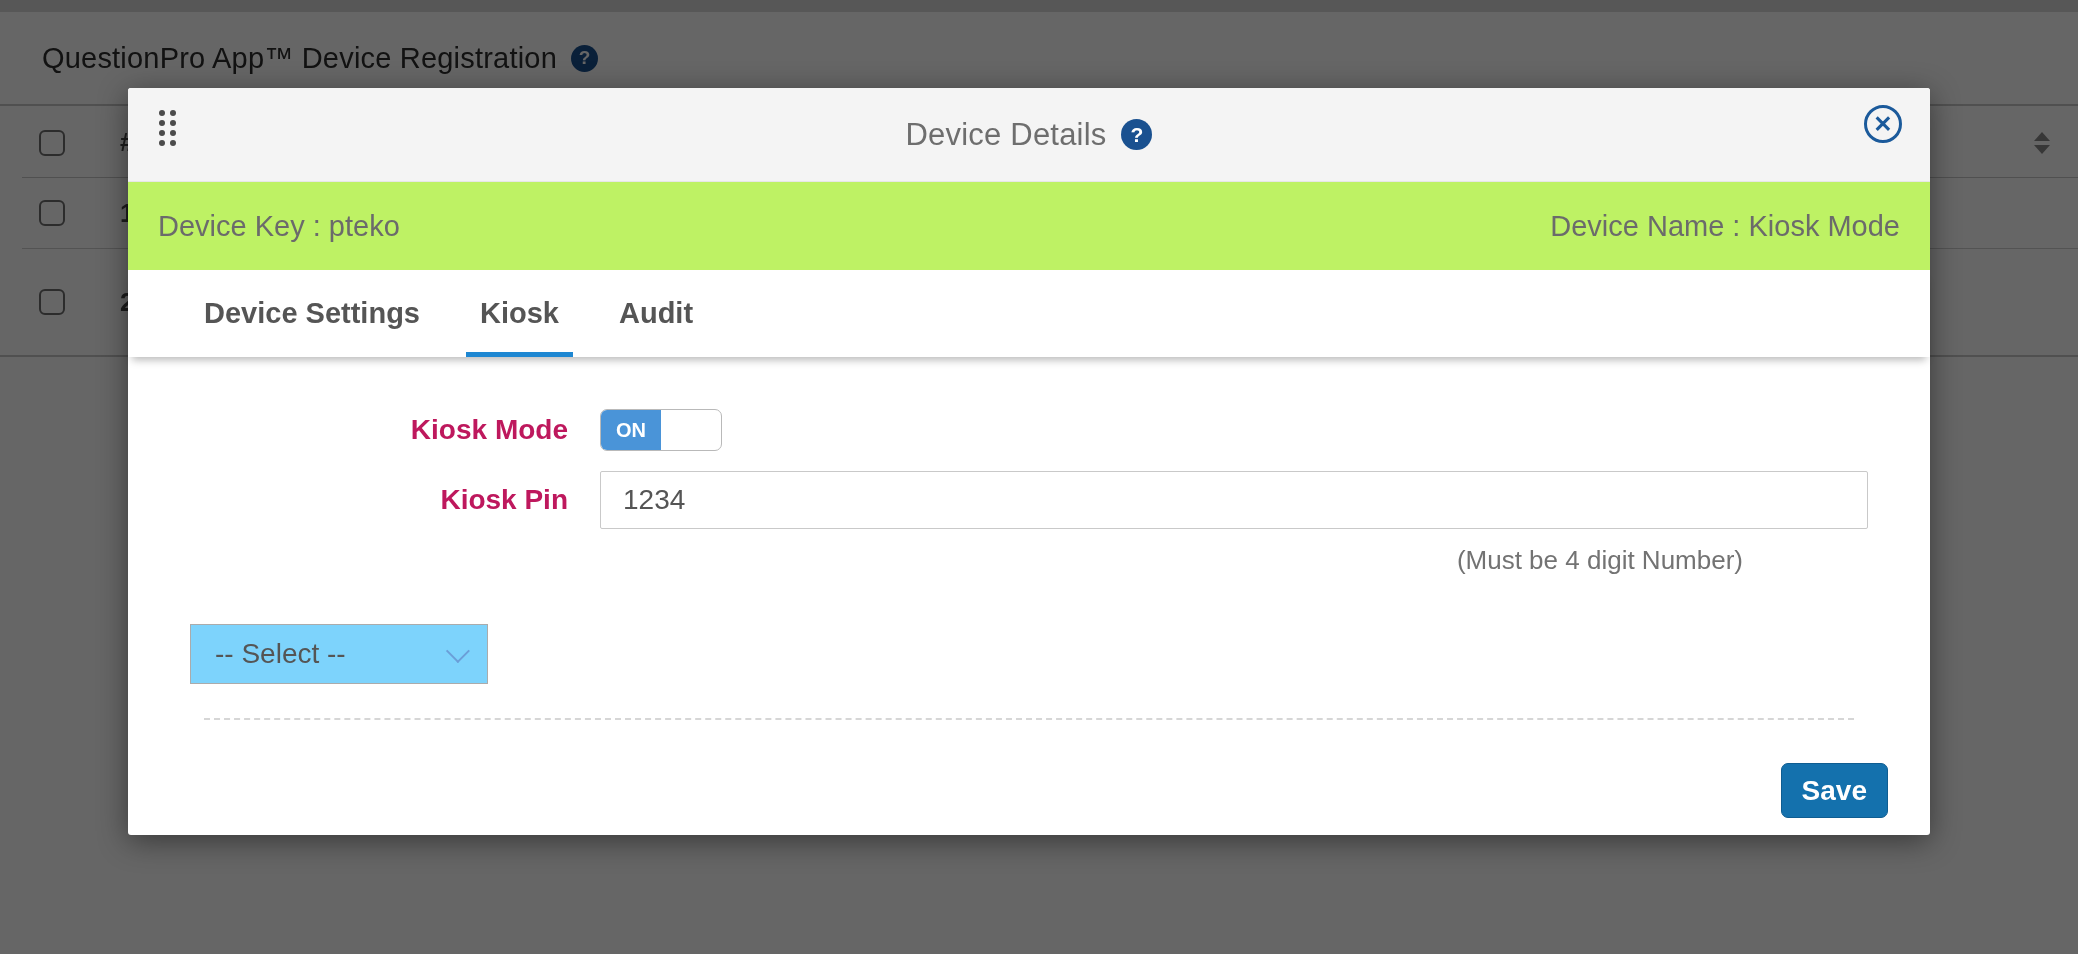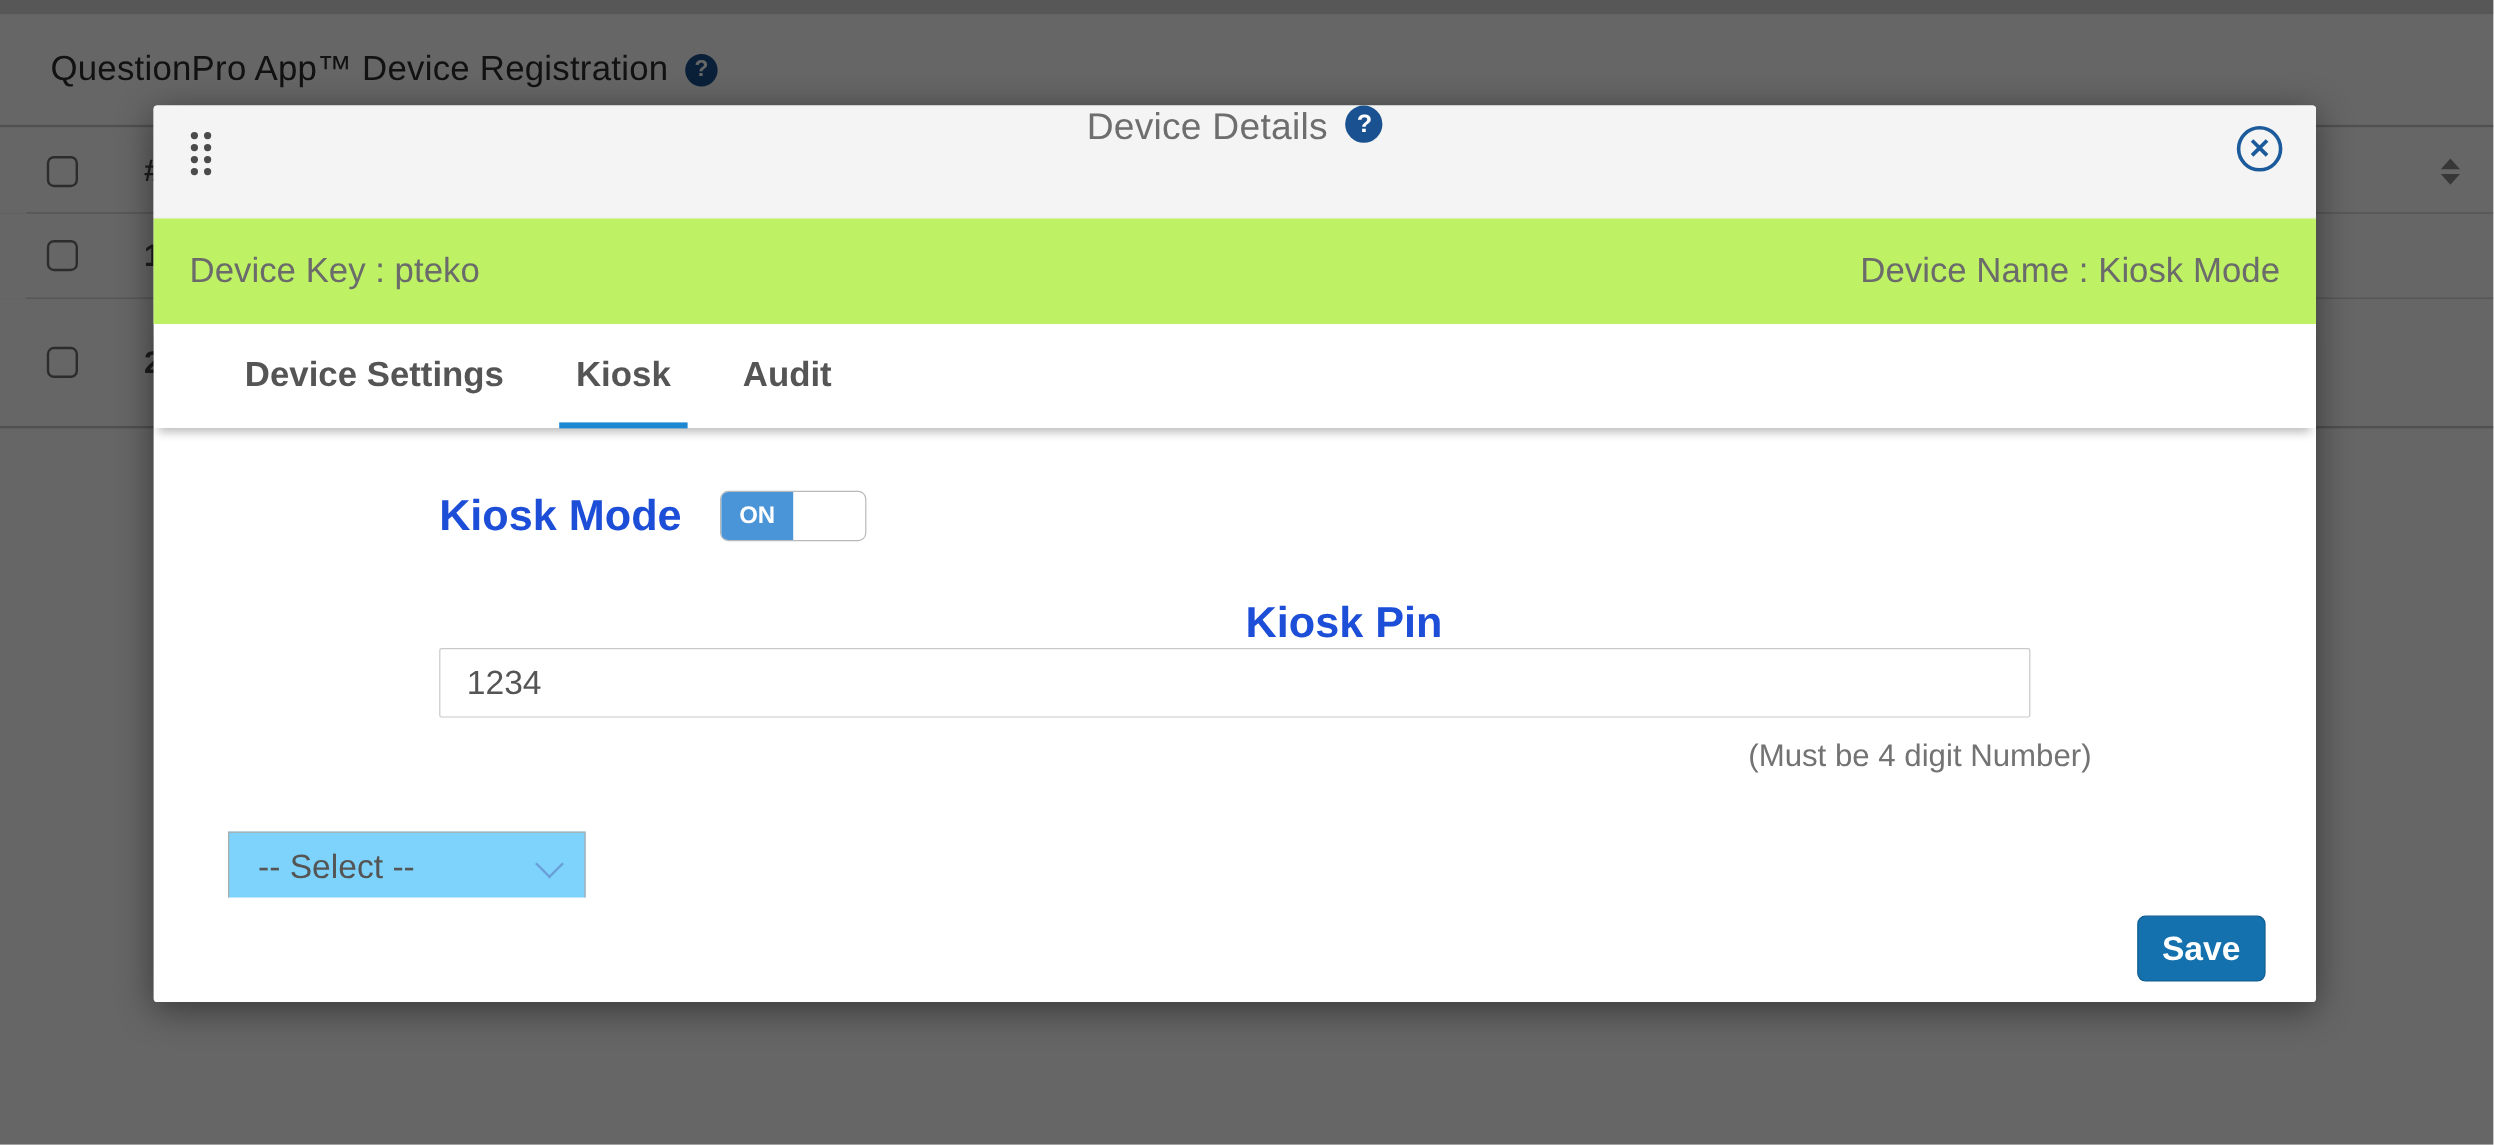--- a/index.html
+++ b/index.html
@@ -27,43 +27,43 @@
   .bg-cell-num{font-size:26px; color:#4a4a4a; font-weight:bold; margin-left:55px;}
   .sort-icon{position:absolute; right:28px; top:50%; transform:translateY(-50%); display:flex; flex-direction:column; gap:4px; cursor:pointer;}
   .sort-icon .tri-up{width:0; height:0; border-left:8px solid transparent; border-right:8px solid transparent; border-bottom:9px solid #8a8a8a;}
   .sort-icon .tri-dn{width:0; height:0; border-left:8px solid transparent; border-right:8px solid transparent; border-top:9px solid #8a8a8a;}
 
   
   .overlay{position:absolute; inset:0; background:rgba(0,0,0,0.60);}
 
   
   .modal{position:absolute; left:128px; top:88px; width:1802px; height:747px; background:#fff; border-radius:3px; box-shadow:0 6px 30px rgba(0,0,0,.45); display:flex; flex-direction:column;}
-  .modal-header{position:relative; height:94px; flex:none; background:#f4f4f4; border-bottom:1px solid #e7e7e7; display:flex; align-items:flex-start; justify-content:center; border-radius:3px 3px 0 0;}
+  .modal-header{position:relative; height:94px; flex:none; background:#f4f4f4; border-bottom:1px solid #e7e7e7; display:flex; align-items:center; justify-content:center; border-radius:3px 3px 0 0;}
   .drag-handle{position:absolute; left:27px; top:18px; display:grid; grid-template-columns:6px 6px; grid-auto-rows:6px; gap:4px 5px; cursor:move; padding:4px;}
   .drag-handle i{width:6px; height:6px; border-radius:50%; background:#4b4b4b;}
   .modal-title{font-size:31px; color:#6e6e6e; letter-spacing:.2px;}
   .modal-help{width:31px; height:31px; font-size:21px; margin-left:15px;}
   .close-btn{position:absolute; right:28px; top:17px; width:38px; height:38px; border-radius:50%; border:3px solid var(--close-blue); color:var(--close-blue); background:transparent; display:flex; align-items:center; justify-content:center; font-size:23px; font-weight:bold; cursor:pointer; line-height:1;}
 
   .info-row{height:88px; flex:none; display:flex; align-items:center; justify-content:space-between; padding:0 30px; background:#bef264;}
   .info-text{font-size:29px; color:#6b6b6b;}
 
   .tabs-bar{position:relative; height:87px; flex:none; display:flex; align-items:center; padding:0 62px; gap:32px; box-shadow:0 7px 8px -4px rgba(0,0,0,.28);}
   .tab{position:relative; height:100%; display:flex; align-items:center; padding:0 14px; font-size:29px; font-weight:600; color:#555; cursor:pointer;}
   .tab.active::after{content:""; position:absolute; left:0; right:0; bottom:0; height:5px; background:var(--tab-blue);}
 
   .modal-body{flex:1; padding:52px 62px 0 62px; overflow:hidden;}
   .form-row{display:flex; align-items:center;}
-  .form-label{width:378px; flex:none; text-align:right; font-size:36px; font-weight:bold; color:#1d4ed8; margin-right:32px;}
+  .form-label{width:378px; flex:none; text-align:right; font-size:28px; font-weight:bold; color:#be185d; margin-right:32px;}
   .row-toggle .form-label{align-self:center;}
 
   .toggle{position:relative; width:122px; height:42px; border:1px solid #b9b9b9; border-radius:7px; background:#fff; overflow:hidden; cursor:pointer; display:flex;}
   .toggle-on-half{width:50%; height:100%; background:var(--toggle-blue); color:#fff; font-size:20px; font-weight:bold; display:flex; align-items:center; justify-content:center;}
 
-  .row-pin{margin-top:47px;flex-direction:column;}
+  .row-pin{margin-top:20px;}
   .pin-input{width:1326px; height:58px; border:1px solid #c9c9c9; border-radius:2px; font-family:"Liberation Sans", sans-serif; font-size:28px; color:#555; padding:0 22px; outline:none;}
   .hint-row{width:1143px; margin-left:410px; text-align:right; margin-top:16px;}
   .hint-text{font-size:26px; color:#737373;}
 
   .row-timer{margin-top:48px;}
   .select-box{position:relative; width:298px; height:60px; border:1px solid #ababab; background:#7dd3fc; display:flex; align-items:center; padding:0 24px; font-size:28px; color:#555; cursor:pointer;}
   .chevron{position:absolute; right:22px; top:19px; width:17px; height:17px; border-right:2px solid #6b9fd8; border-bottom:2px solid #6b9fd8; transform:rotate(45deg) translateY(-2px);}
 
   .divider{border:none; border-top:2px dashed #d6d6d6; margin:34px 14px 0 14px;}
   .modal-footer{flex:none; display:flex; justify-content:flex-end; padding:15px 42px 17px 0;}

